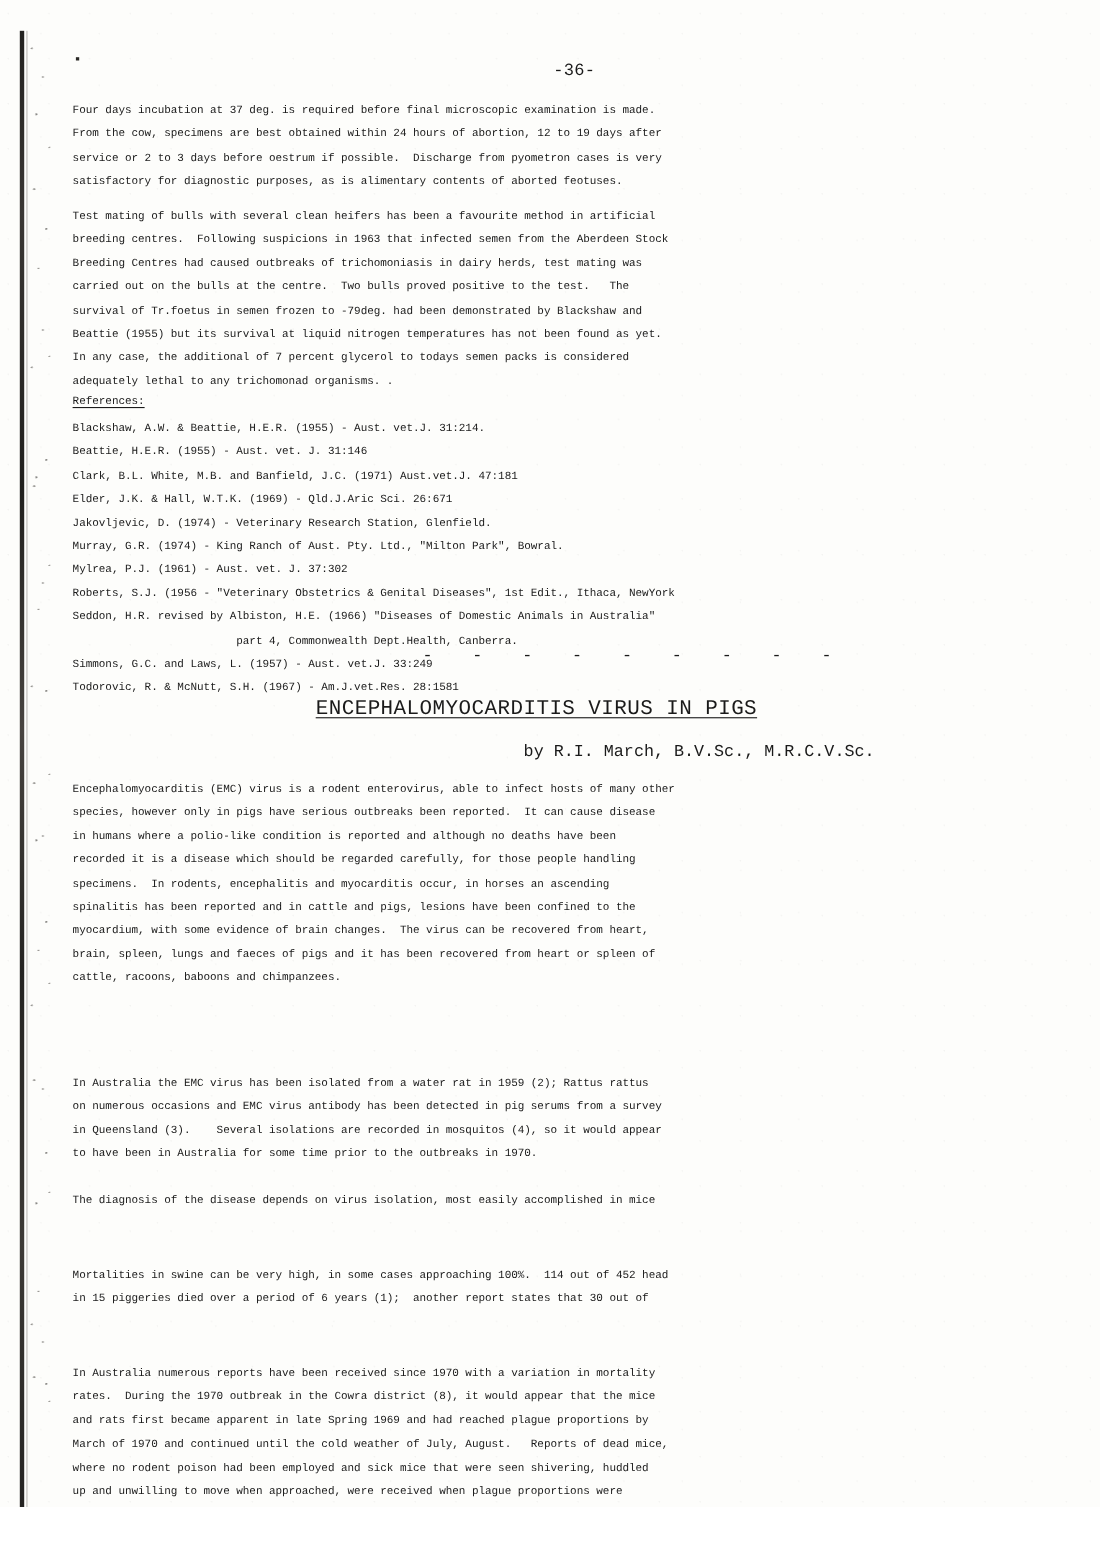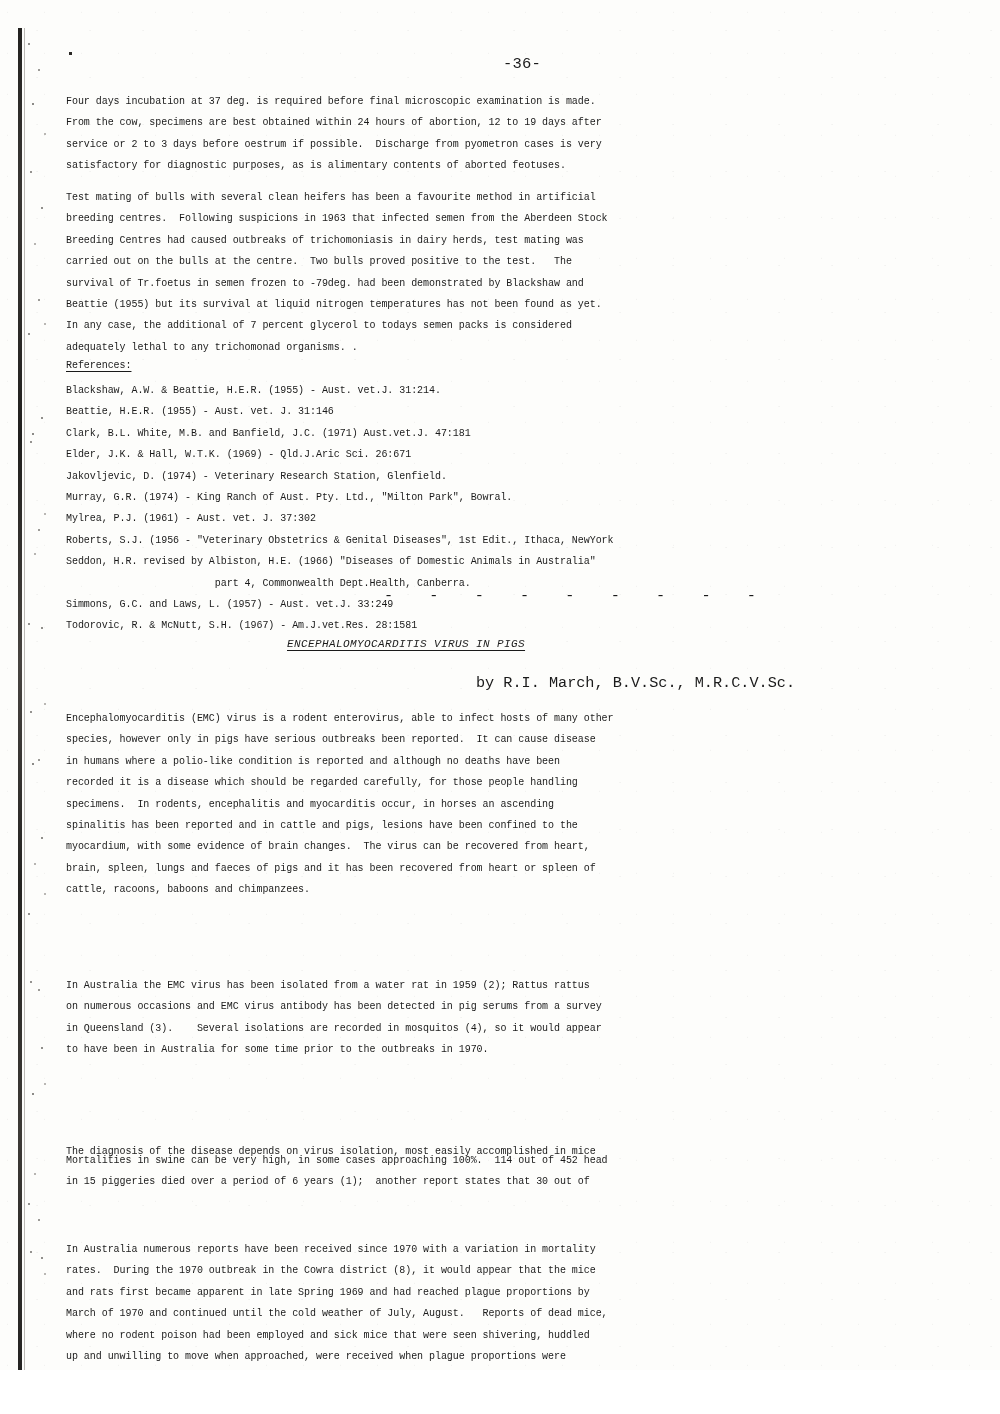--- a/index.html
+++ b/index.html
@@ -105,25 +105,24 @@
     position: absolute;
     left: 0;
     font-size: 15.2px;
     line-height: 21.4px;
     white-space: pre;
     letter-spacing: 6px;
   }
 
   .title-line {
     position: absolute;
-    font-size: 11px;
+    font-size: 19px;
     line-height: 21.4px;
     white-space: pre;
     letter-spacing: .4px;
-    font-style: italic;
   }
 
   .byline {
     position: absolute;
     font-size: 15.2px;
     line-height: 21.4px;
     white-space: pre;
   }
 
   
@@ -161,21 +160,21 @@
     <div class="block" style="top:380px;"><span class="ln">Blackshaw, A.W. &amp; Beattie, H.E.R. (1955) - Aust. vet.J. 31:214.</span><span class="ln">Beattie, H.E.R. (1955) - Aust. vet. J. 31:146</span><span class="ln">Clark, B.L. White, M.B. and Banfield, J.C. (1971) Aust.vet.J. 47:181</span><span class="ln">Elder, J.K. &amp; Hall, W.T.K. (1969) - Qld.J.Aric Sci. 26:671</span><span class="ln">Jakovljevic, D. (1974) - Veterinary Research Station, Glenfield.</span><span class="ln">Murray, G.R. (1974) - King Ranch of Aust. Pty. Ltd., "Milton Park", Bowral.</span><span class="ln">Mylrea, P.J. (1961) - Aust. vet. J. 37:302</span><span class="ln">Roberts, S.J. (1956 - "Veterinary Obstetrics &amp; Genital Diseases", 1st Edit., Ithaca, NewYork</span><span class="ln">Seddon, H.R. revised by Albiston, H.E. (1966) "Diseases of Domestic Animals in Australia"</span><span class="ln">                         part 4, Commonwealth Dept.Health, Canberra.</span><span class="ln">Simmons, G.C. and Laws, L. (1957) - Aust. vet.J. 33:249</span><span class="ln">Todorovic, R. &amp; McNutt, S.H. (1967) - Am.J.vet.Res. 28:1581</span></div>
 
     <div class="sep-dashes" style="top:586px; left:318px;">-  -  -  -  -  -  -  -  -</div>
 
     <div class="title-line heading-underline" style="top:634px; left:221px;">ENCEPHALOMYOCARDITIS VIRUS IN PIGS</div>
 
     <div class="byline" style="top:673px; left:410px;">by R.I. March, B.V.Sc., M.R.C.V.Sc.</div>
 
     <div class="block" style="top:708px;"><span class="ln">Encephalomyocarditis (EMC) virus is a rodent enterovirus, able to infect hosts of many other</span><span class="ln">species, however only in pigs have serious outbreaks been reported.  It can cause disease</span><span class="ln">in humans where a polio-like condition is reported and although no deaths have been</span><span class="ln">recorded it is a disease which should be regarded carefully, for those people handling</span><span class="ln">specimens.  In rodents, encephalitis and myocarditis occur, in horses an ascending</span><span class="ln">spinalitis has been reported and in cattle and pigs, lesions have been confined to the</span><span class="ln">myocardium, with some evidence of brain changes.  The virus can be recovered from heart,</span><span class="ln">brain, spleen, lungs and faeces of pigs and it has been recovered from heart or spleen of</span><span class="ln">cattle, racoons, baboons and chimpanzees.</span></div>
     <div class="block" style="top:975px;"><span class="ln">In Australia the EMC virus has been isolated from a water rat in 1959 (2); Rattus rattus</span><span class="ln">on numerous occasions and EMC virus antibody has been detected in pig serums from a survey</span><span class="ln">in Queensland (3).    Several isolations are recorded in mosquitos (4), so it would appear</span><span class="ln">to have been in Australia for some time prior to the outbreaks in 1970.</span></div>
-    <div class="block" style="top:1141px;"><span class="ln">The diagnosis of the disease depends on virus isolation, most easily accomplished in mice</span></div>
+    <div class="block" style="top:1082px;"><span class="ln">The diagnosis of the disease depends on virus isolation, most easily accomplished in mice</span></div>
     <div class="block" style="top:1150px;"><span class="ln">Mortalities in swine can be very high, in some cases approaching 100%.  114 out of 452 head</span><span class="ln">in 15 piggeries died over a period of 6 years (1);  another report states that 30 out of</span></div>
     <div class="block" style="top:1239px;"><span class="ln">In Australia numerous reports have been received since 1970 with a variation in mortality</span><span class="ln">rates.  During the 1970 outbreak in the Cowra district (8), it would appear that the mice</span><span class="ln">and rats first became apparent in late Spring 1969 and had reached plague proportions by</span><span class="ln">March of 1970 and continued until the cold weather of July, August.   Reports of dead mice,</span><span class="ln">where no rodent poison had been employed and sick mice that were seen shivering, huddled</span><span class="ln">up and unwilling to move when approached, were received when plague proportions were</span><span class="ln">evident.</span></div>
     <div class="block" style="top:1407px;"><span class="ln">Deaths in pigs were reported from one property early in April 1970 and by May, four other</span></div>
 
   </div>
 
   <div class="grain"></div>
 </div>
 
 </body></html>

